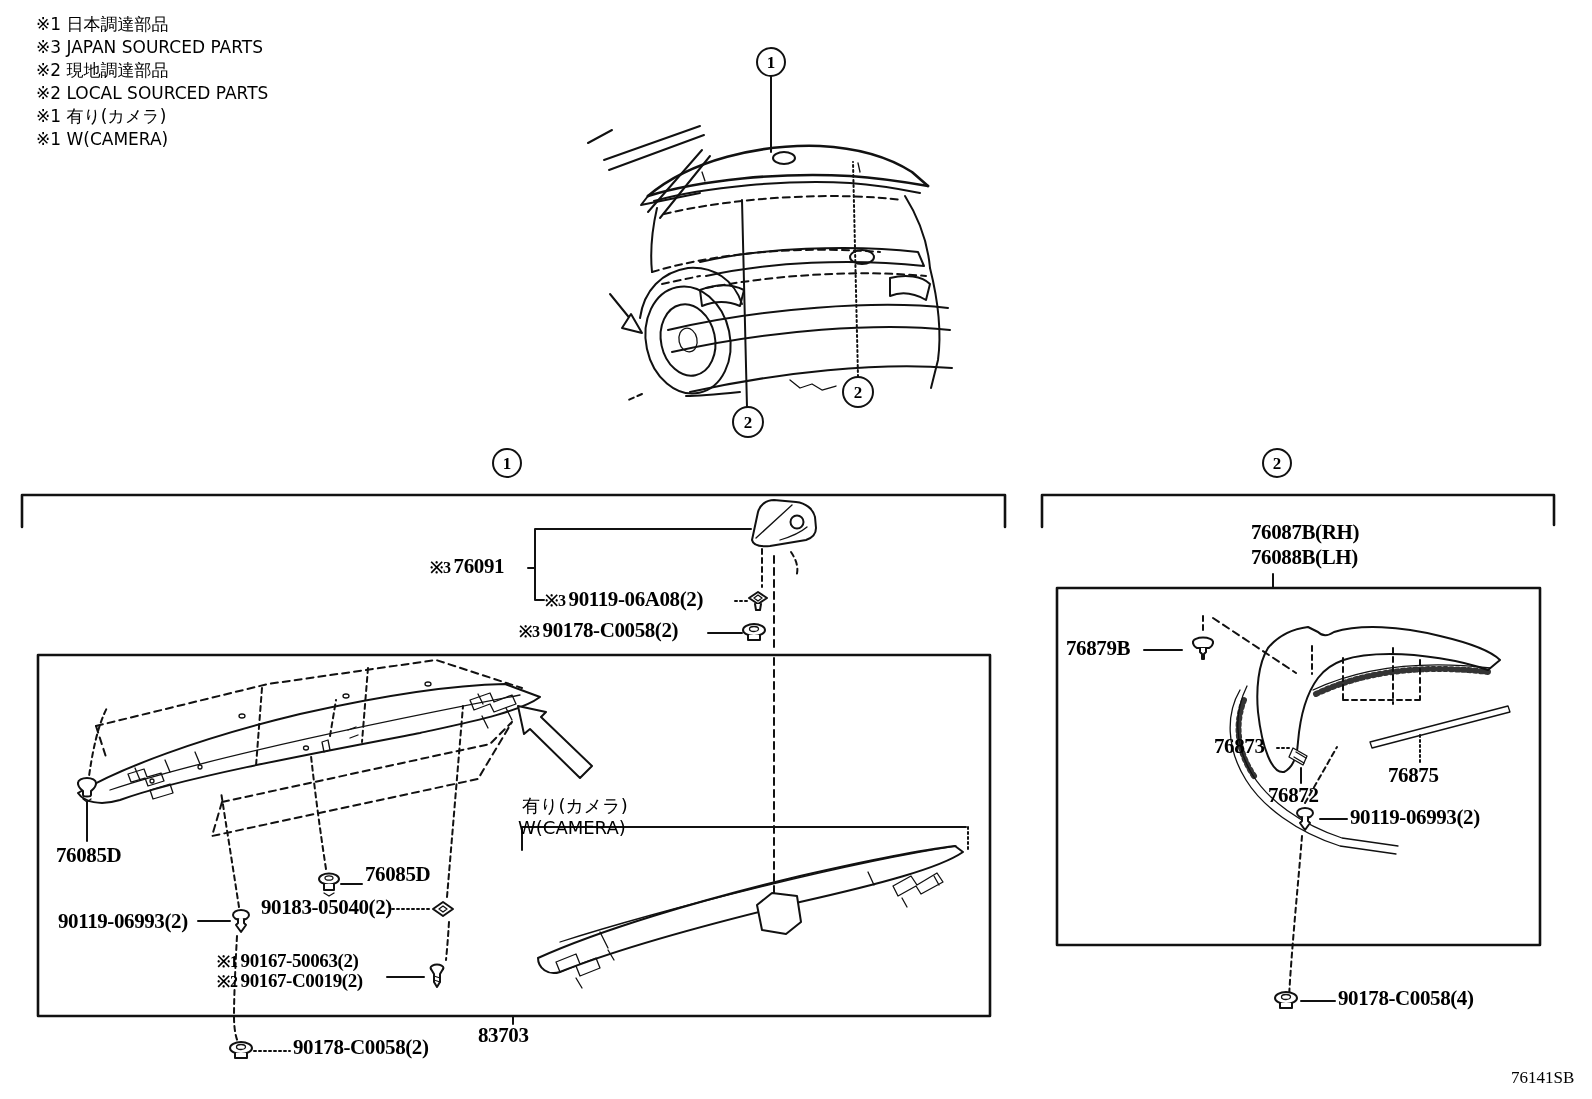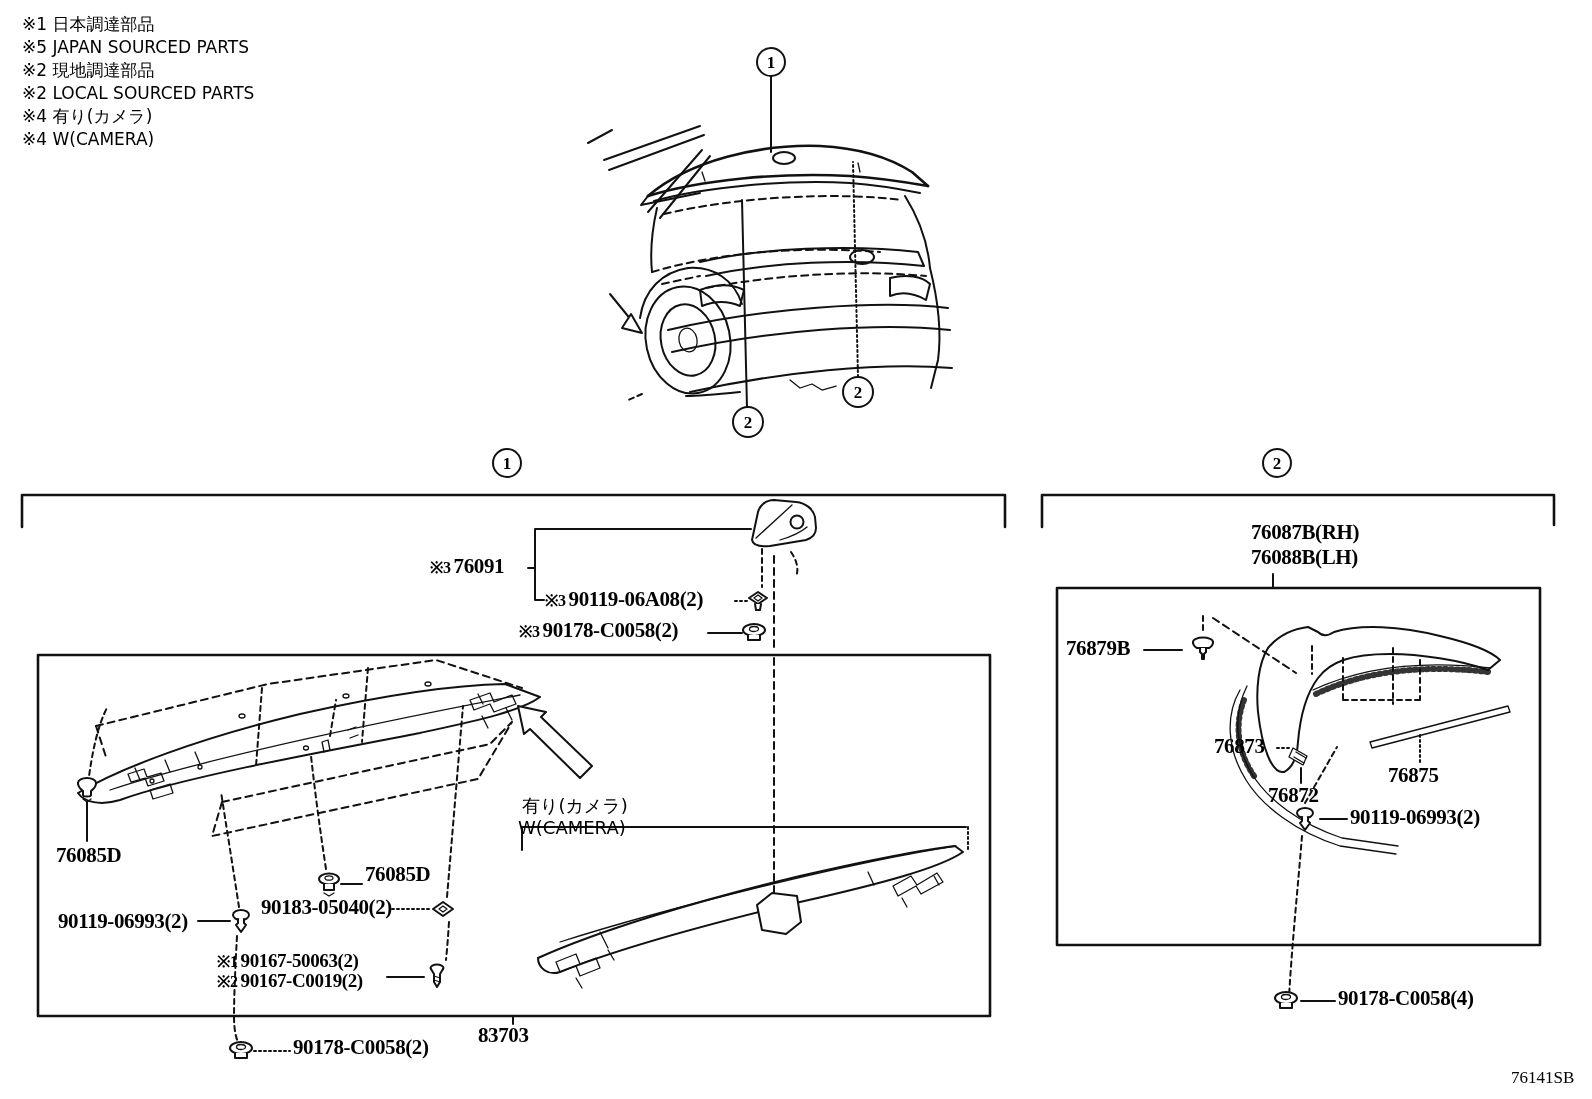--- a/index.html
+++ b/index.html
@@ -12,21 +12,21 @@
   #art .dash{stroke-dasharray:7 5;}
   #art .dash2{stroke-dasharray:5 4;}
   #art .dot{stroke-dasharray:2 3;}
   #art .hatch{stroke-width:6;stroke-dasharray:2 4;opacity:.85;}
   #art .wfill{fill:#fff;}
   #art text{stroke:none;fill:#000;font-family:"Liberation Serif",serif;font-weight:700;
             font-size:17px;text-anchor:middle;}
   .lbl{position:absolute;white-space:nowrap;font-family:"Liberation Serif",serif;
        font-weight:700;font-size:21px;letter-spacing:-0.4px;line-height:1;text-align:right;}
   .lbl .pfx{font-size:16px;margin-right:3px;}
-  .legend{position:absolute;left:22px;top:13px;font-size:17px;line-height:23px;}
+  .legend{position:absolute;left:36px;top:13px;font-size:17px;line-height:23px;}
   .legend div{white-space:nowrap;}
   .note{position:absolute;white-space:nowrap;font-size:18px;font-family:"DejaVu Sans",sans-serif;margin-top:17px;}
   .small2{font-size:19px;line-height:19px;}
   .code{position:absolute;font-size:17px;font-family:Liberation Serif, serif;}
 </style>
 </head>
 <body>
 
 <div id="page">
 
@@ -271,25 +271,25 @@
   </g>
   <g transform="translate(1286,1001)">
     <ellipse class="wfill" cx="0" cy="-3" rx="11" ry="6"></ellipse>
     <ellipse class="thin" cx="0" cy="-4" rx="4.5" ry="2.5"></ellipse>
     <path class="wfill" d="M-6,2 L-6,7 L6,7 L6,2"></path>
   </g>
 </svg>
 
 <div class="legend">
   <div>※1 日本調達部品</div>
-  <div>※5 JAPAN SOURCED PARTS</div>
+  <div>※3 JAPAN SOURCED PARTS</div>
   <div>※2 現地調達部品</div>
   <div>※2 LOCAL SOURCED PARTS</div>
-  <div>※4 有り(カメラ)</div>
-  <div>※4 W(CAMERA)</div>
+  <div>※1 有り(カメラ)</div>
+  <div>※1 W(CAMERA)</div>
 </div>
 
 <div class="lbl" style="left:430px;top:556px">
   <span class="pfx">※3</span><span>76091</span>
 </div>
 <div class="lbl" style="left:545px;top:589px">
   <span class="pfx">※3</span><span>90119-06A08(2)</span>
 </div>
 <div class="lbl" style="left:519px;top:620px">
   <span class="pfx">※3</span><span>90178-C0058(2)</span>

